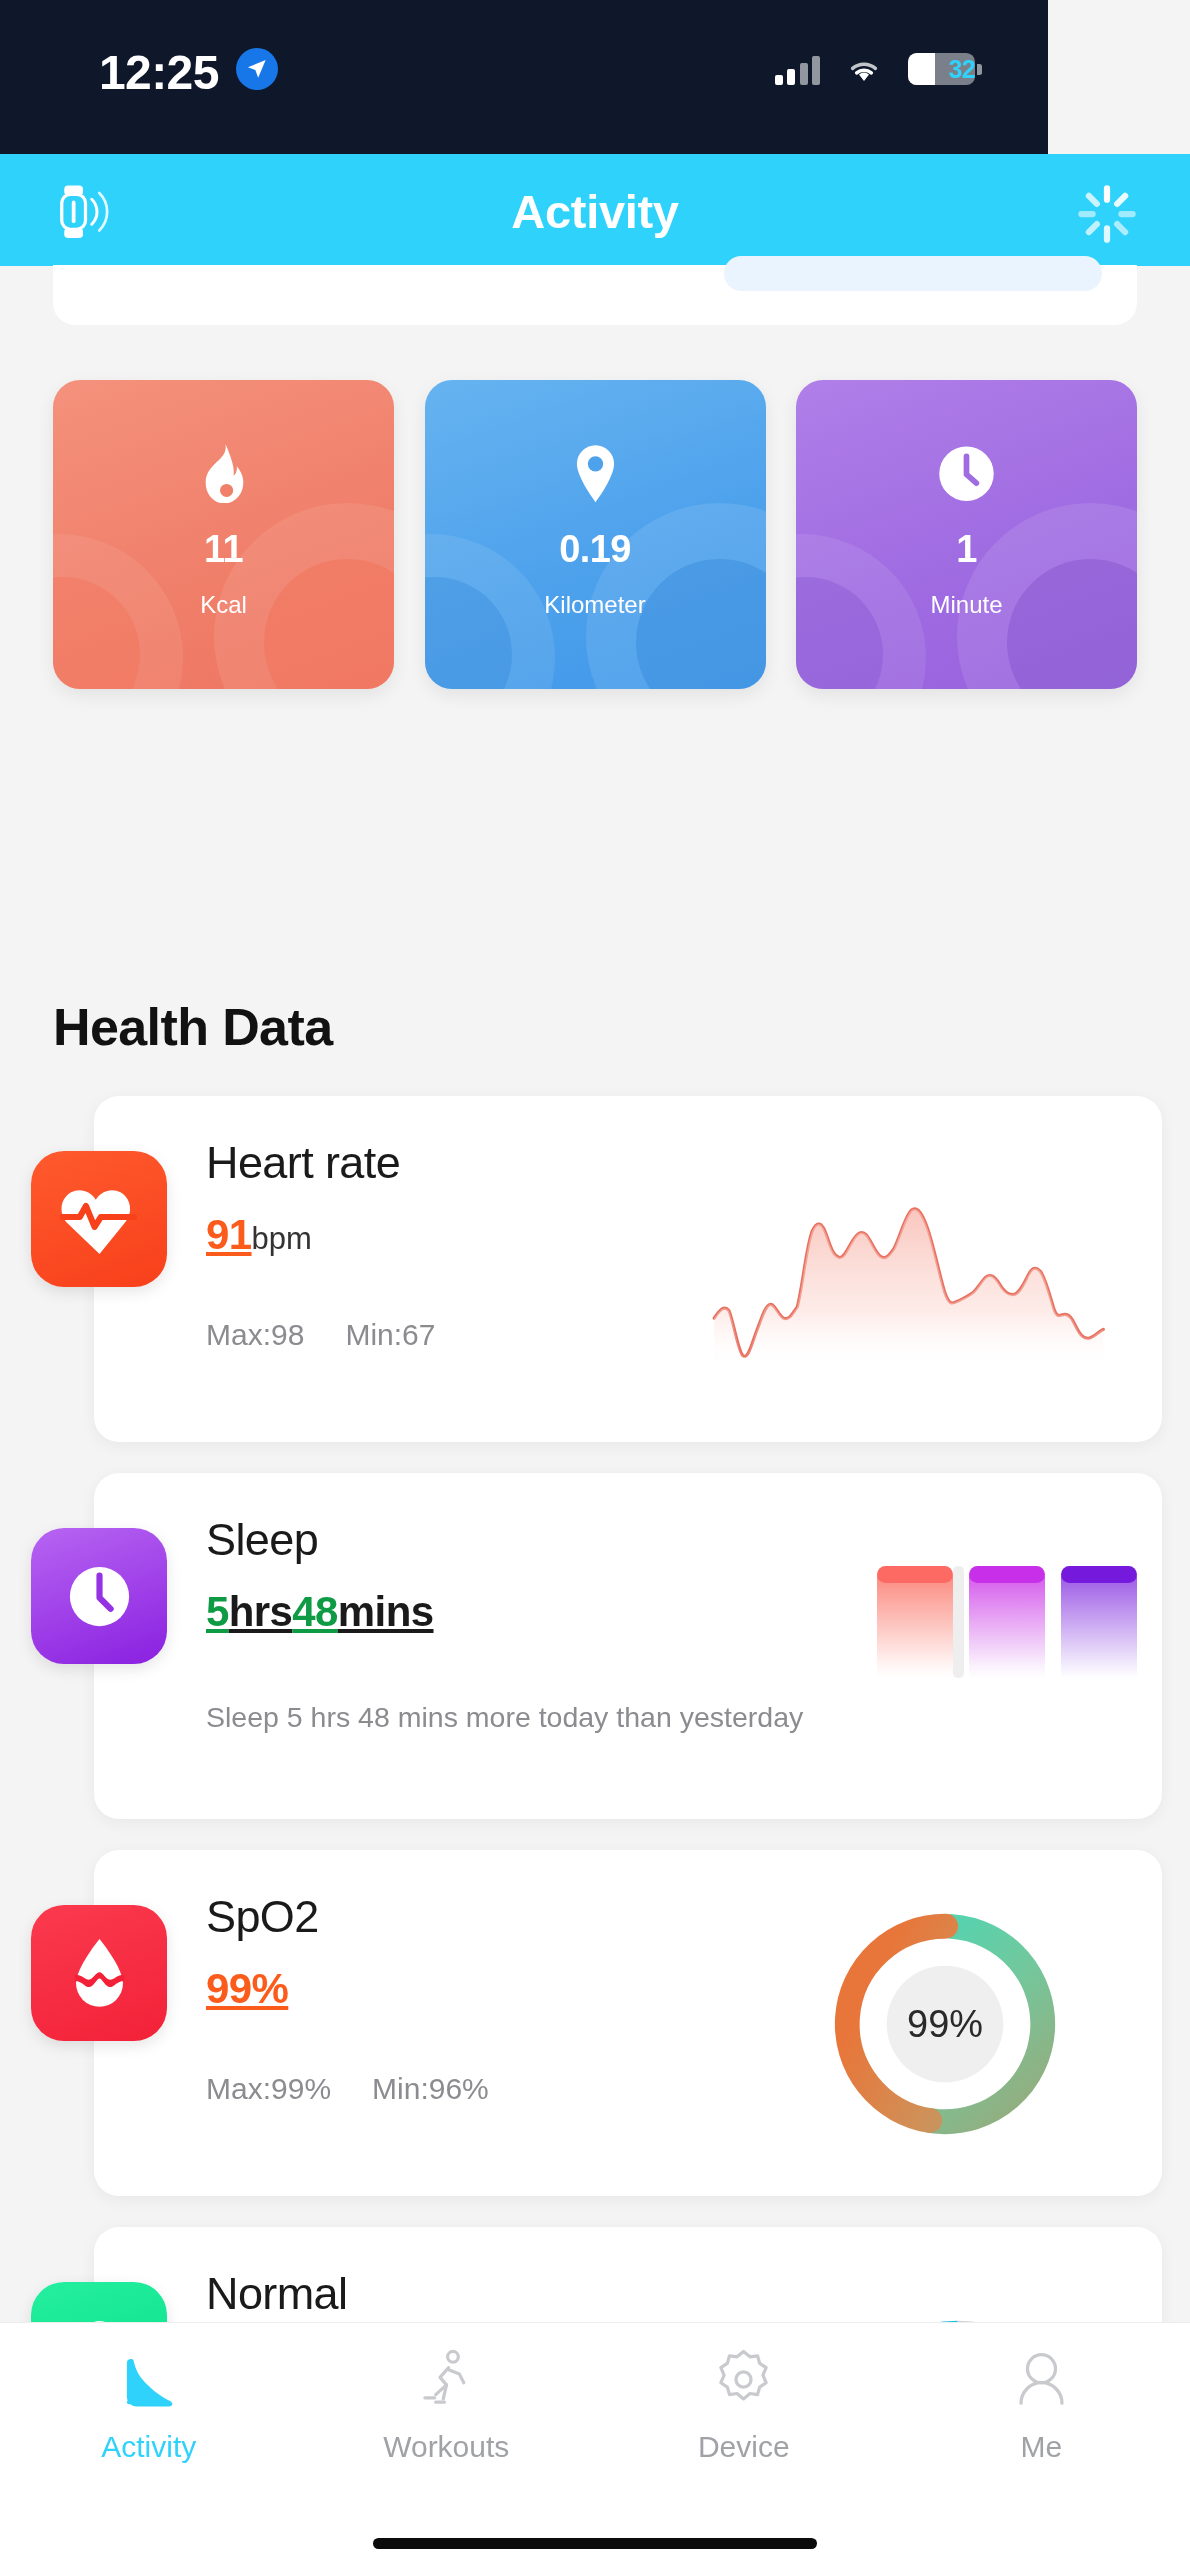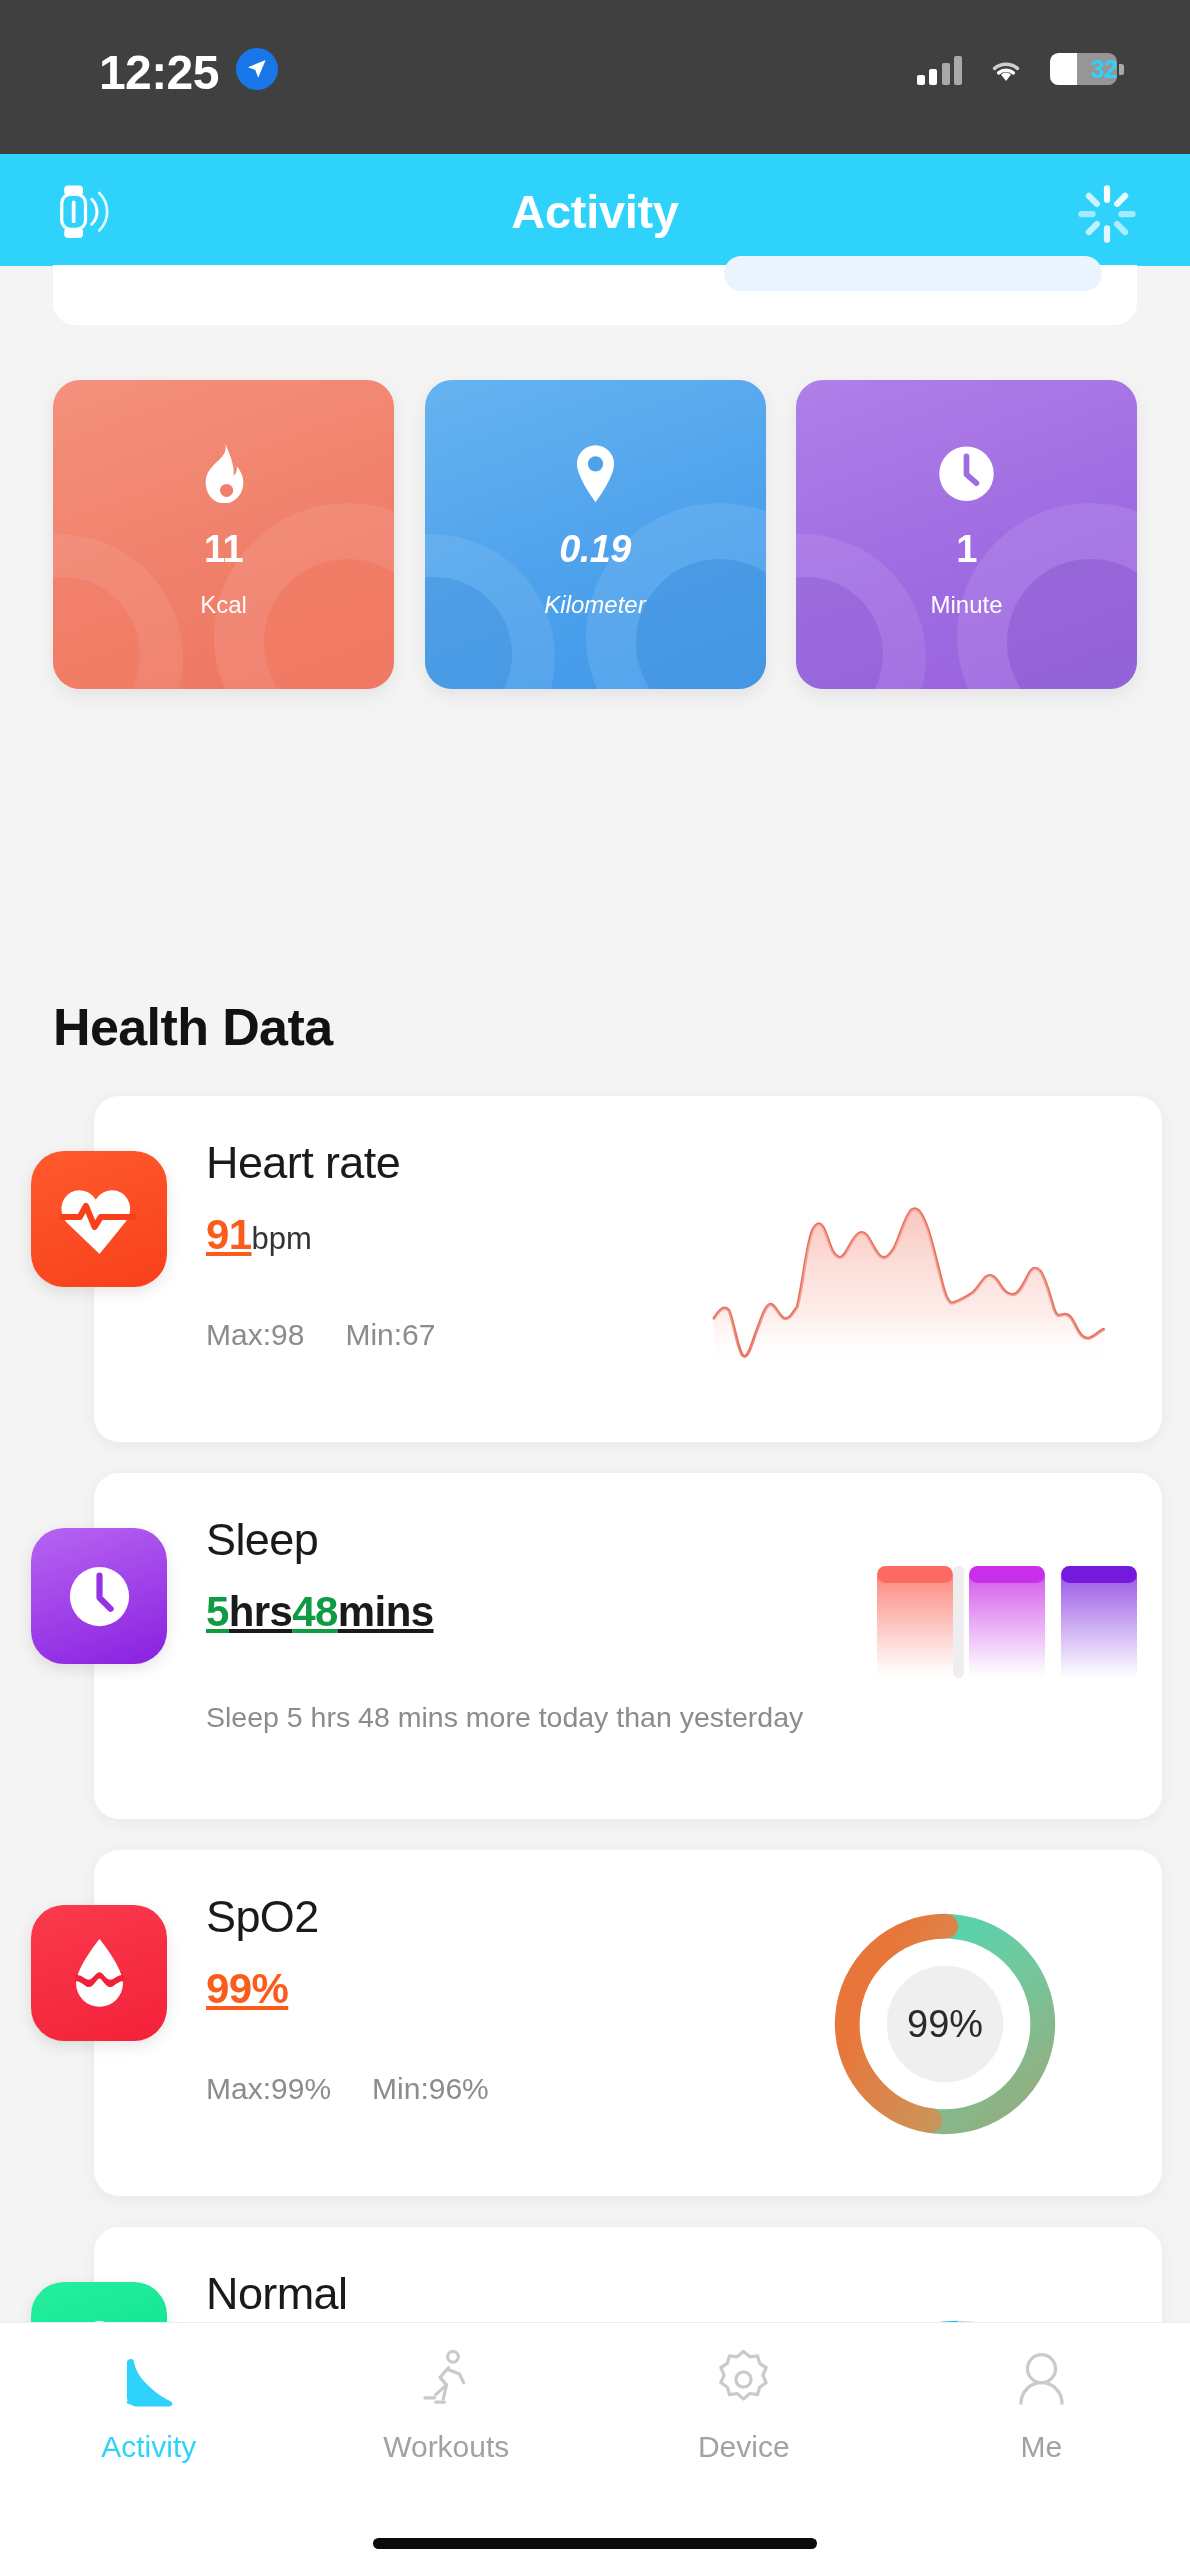--- a/index.html
+++ b/index.html
@@ -7,22 +7,22 @@
   body {
     font-family: "Liberation Sans", sans-serif;
     background:#f4f4f5;
     overflow:hidden;
     -webkit-font-smoothing:antialiased;
   }
   .phone { position:relative; width:1190px; height:2576px; background:#f4f4f5; }
 
   
   .statusbar {
-    position:absolute; top:0; left:0; width:1190px; height:154px;
-    background:#404040;
+    position:absolute; top:0; left:0; width:1048px; height:154px;
+    background:#0f172a;
   }
   .sb-time {
     position:absolute; left:99px; top:45px;
     font-size:48px; font-weight:600; color:#ffffff; letter-spacing:-0.6px;
   }
   .sb-loc {
     position:absolute; left:236px; top:48px;
     width:42px; height:42px; border-radius:50%;
     background:#1877e8; display:flex; align-items:center; justify-content:center;
   }
@@ -86,21 +86,21 @@
     width:1084px; height:309px;
     display:flex; justify-content:space-between;
   }
   .tile {
     position:relative; width:341px; height:309px; border-radius:27px;
     overflow:hidden; display:flex; flex-direction:column;
     align-items:center; justify-content:flex-start;
     box-shadow:0 6.2px 18.6px rgba(0,0,0,.07);
   }
   .tile.kcal { background:linear-gradient(160deg,#f4917c 0%,#f0806b 55%,#ee7560 100%); }
-  .tile.km   { background:linear-gradient(160deg,#66b3f0 0%,#4ea2ec 55%,#4098e9 100%);font-style:italic; }
+  .tile.km   { background:linear-gradient(160deg,#66b3f0 0%,#4ea2ec 55%,#4098e9 100%); }
   .tile.min  { background:linear-gradient(160deg,#b07fe8 0%,#a06ce2 55%,#9761dd 100%); }
   .tile .deco { position:absolute; border-radius:50%; }
   .tile.kcal .d1 { right:-87px; bottom:-81px; width:267px; height:267px; background:rgba(255,255,255,.09); }
   .tile.kcal .d2 { right:-37px;  bottom:-37px;  width:167px; height:167px; background:rgba(244,110,84,.42); }
   .tile.kcal .d3 { left:-118px;  bottom:-93px; width:248px; height:248px; background:rgba(255,255,255,.08); }
   .tile.kcal .d4 { left:-68px;  bottom:-43px;  width:155px; height:155px; background:rgba(244,110,84,.38); }
   .tile.km .d1 { right:-87px; bottom:-81px; width:267px; height:267px; background:rgba(255,255,255,.10); }
   .tile.km .d2 { right:-37px;  bottom:-37px;  width:167px; height:167px; background:rgba(40,130,215,.35); }
   .tile.km .d3 { left:-118px;  bottom:-93px; width:248px; height:248px; background:rgba(255,255,255,.09); }
   .tile.km .d4 { left:-68px;  bottom:-43px;  width:155px; height:155px; background:rgba(40,130,215,.30); }

